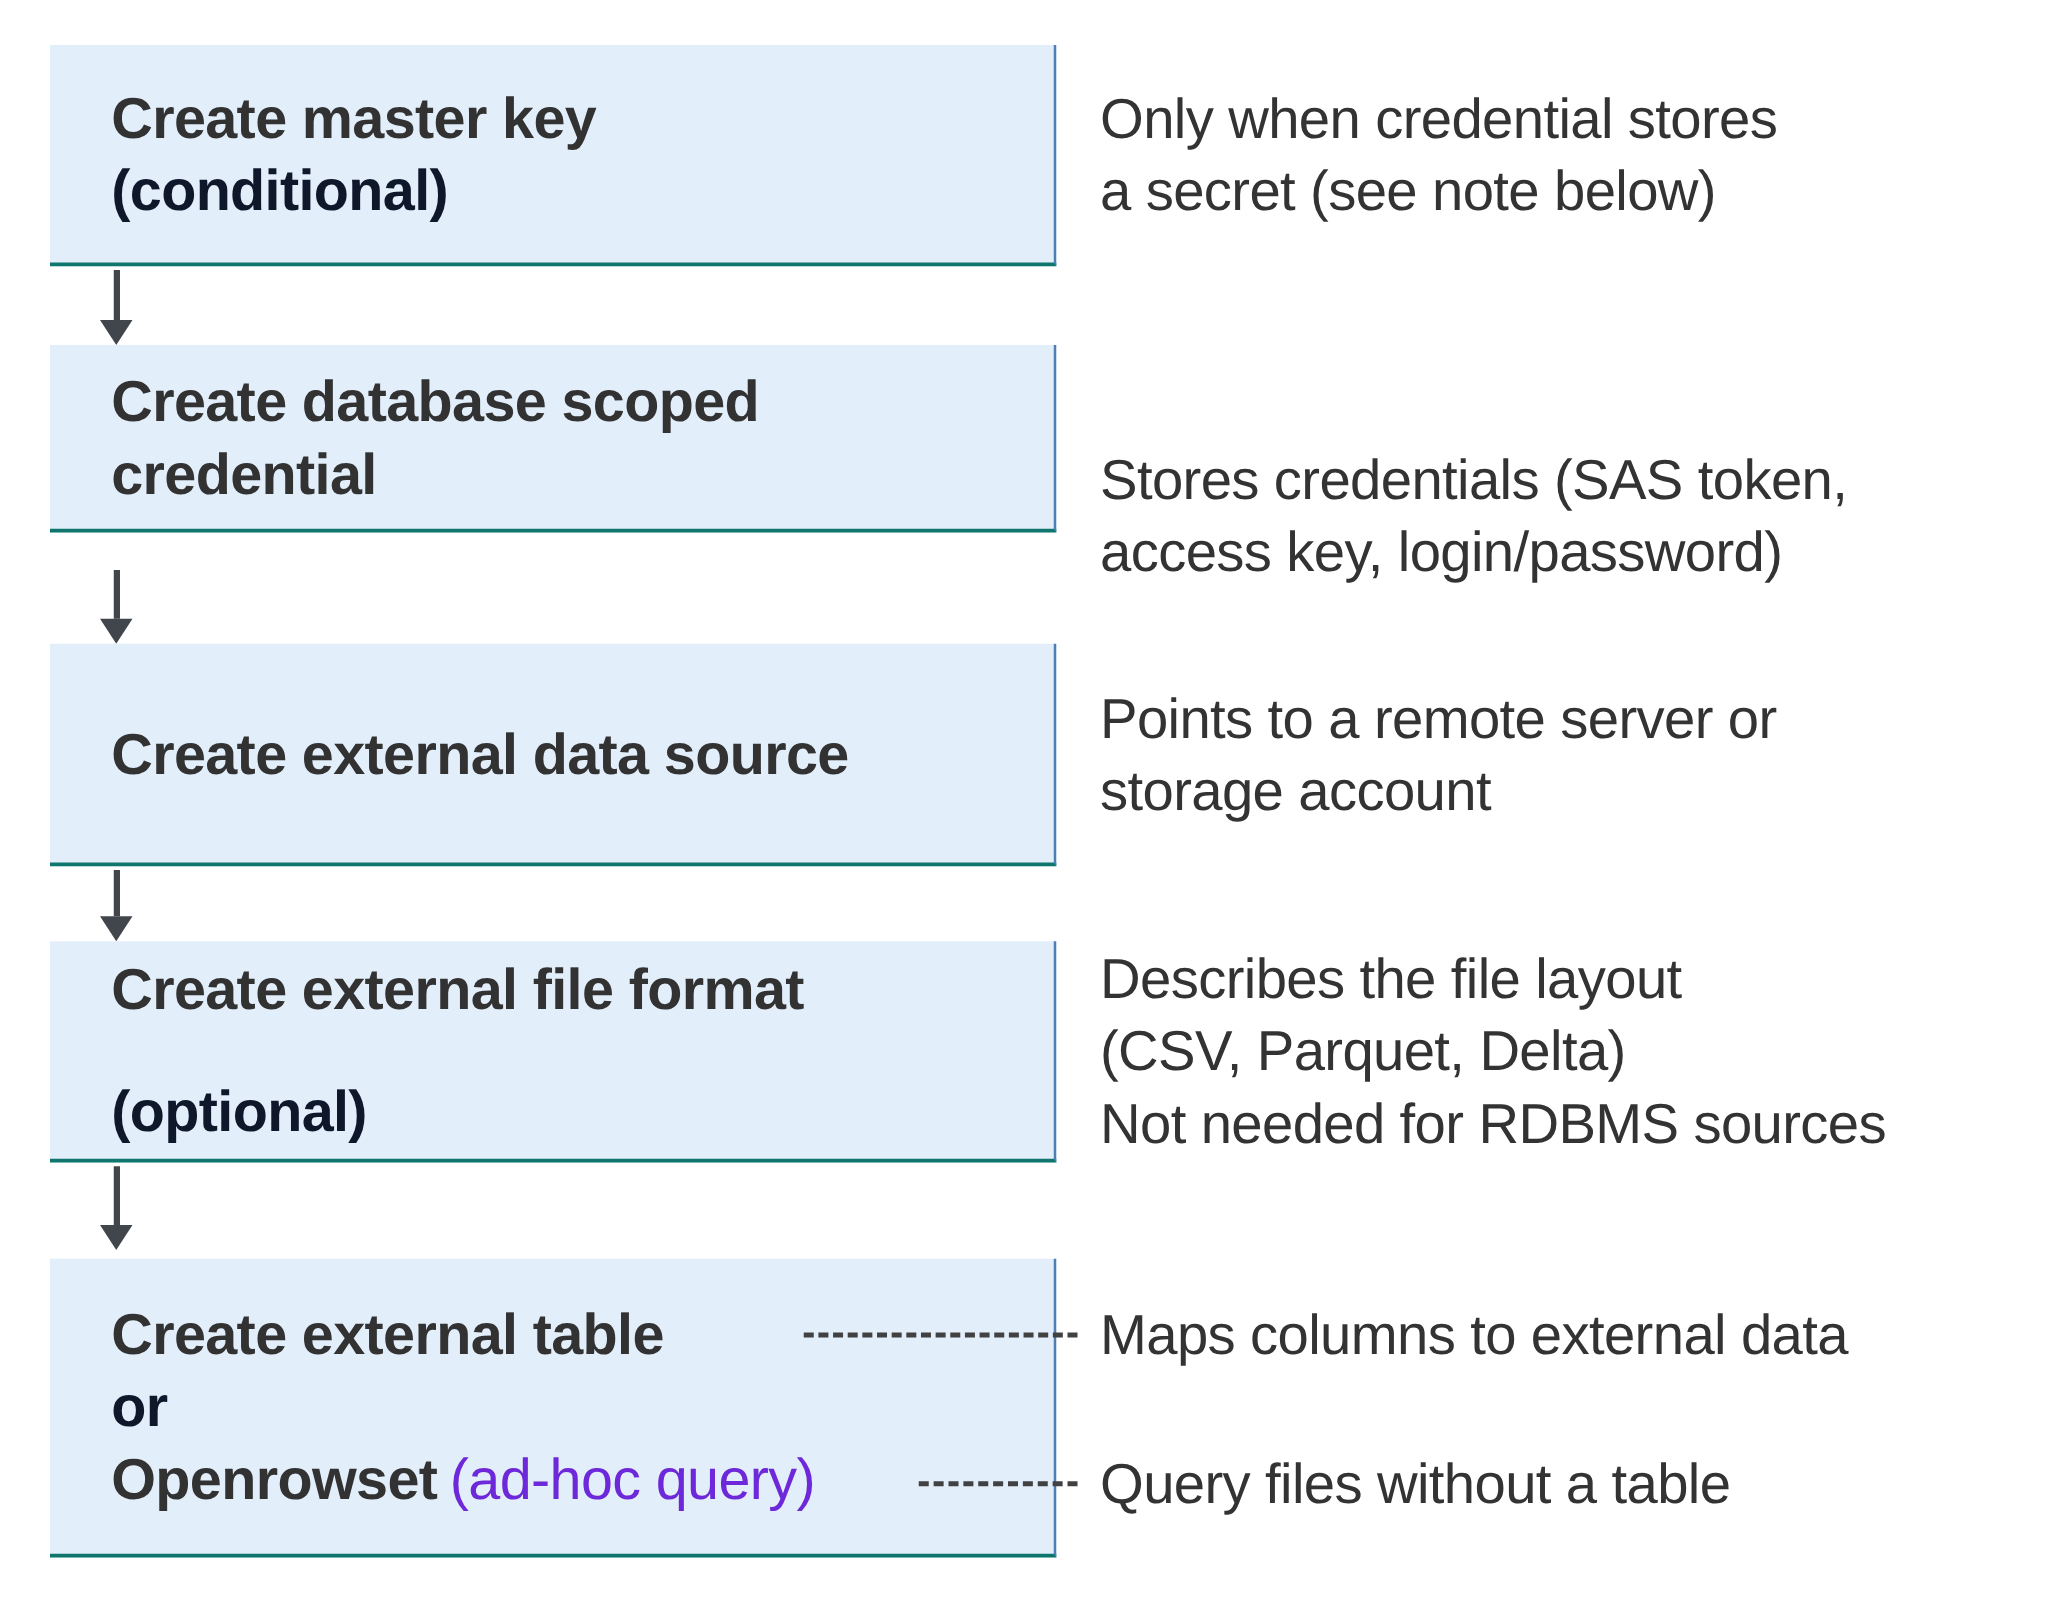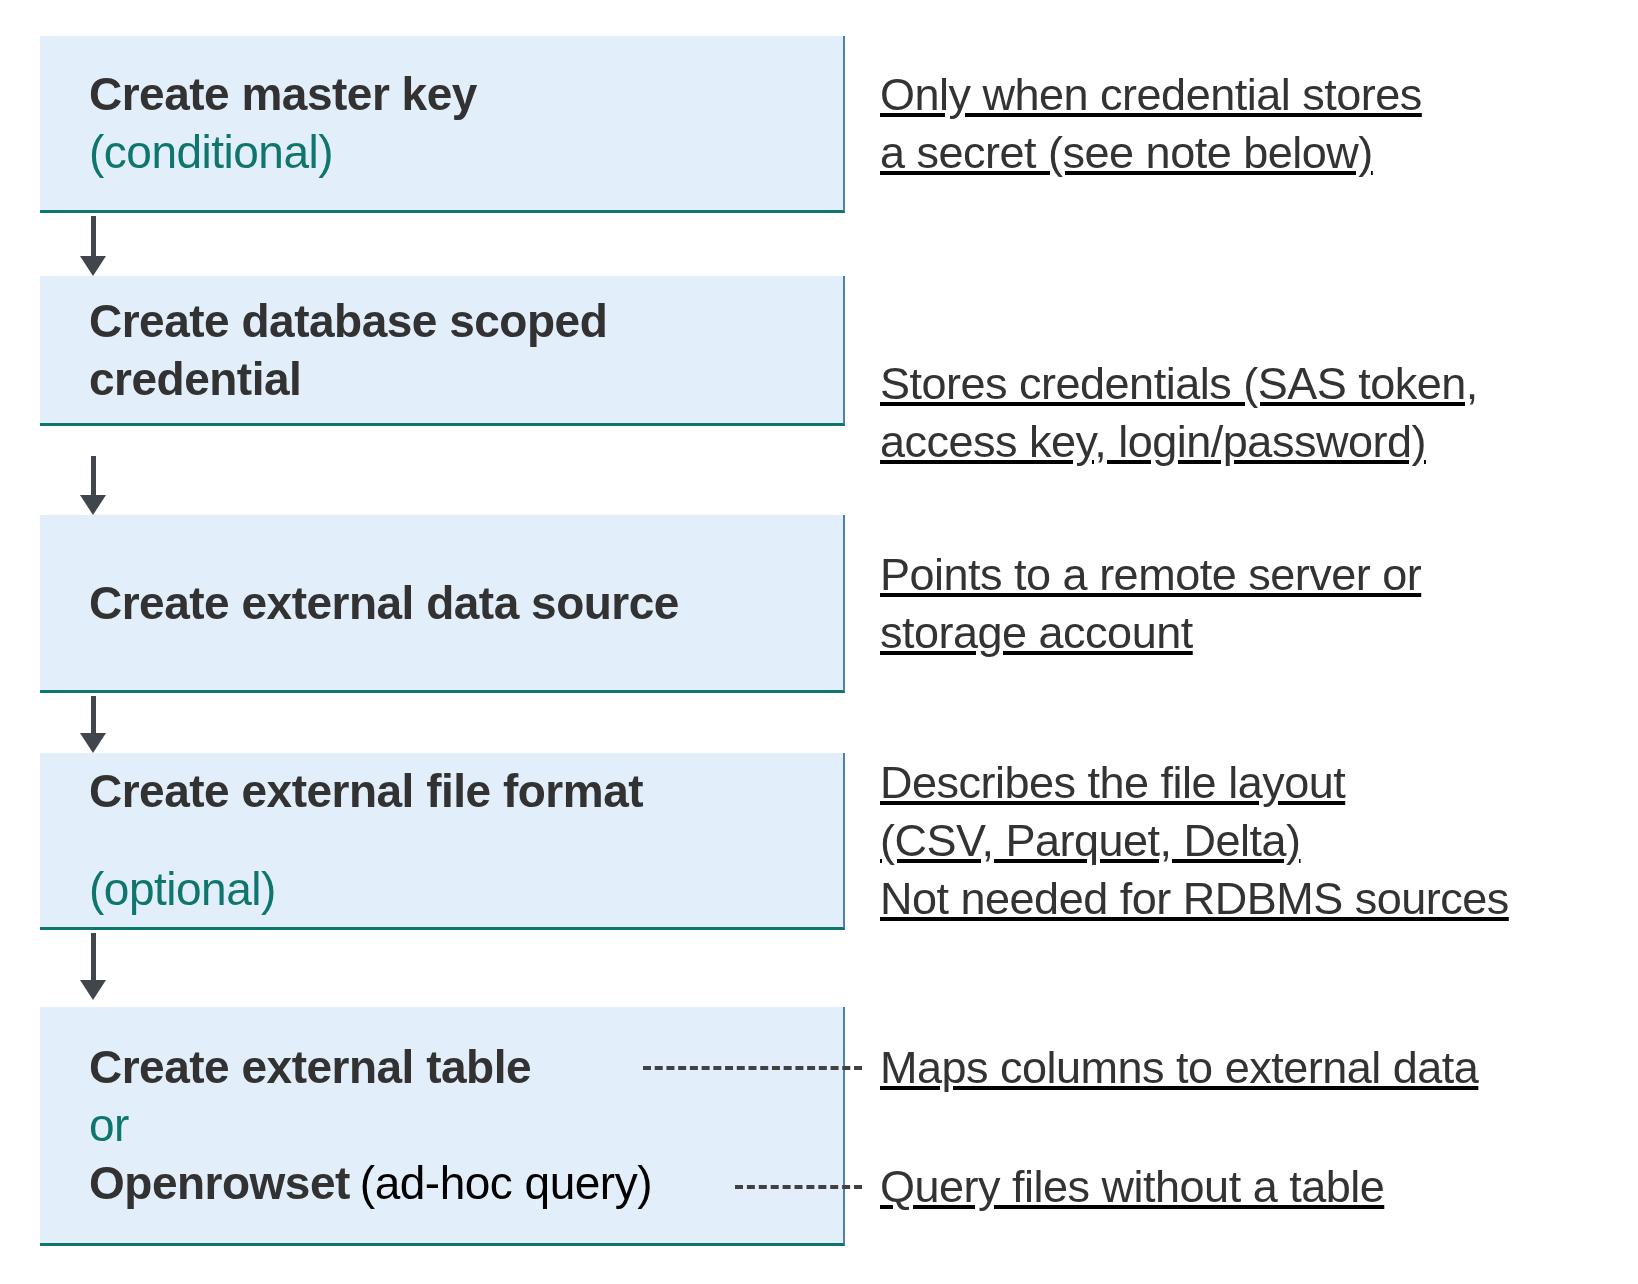--- a/index.html
+++ b/index.html
@@ -30,22 +30,22 @@
   .box4{top:753px;height:177px;gap:40px;}
   .box5{top:1007px;height:239px;}
   .line{
     font-size:46px;
     line-height:58px;
     color:#323232;
     letter-spacing:-0.5px;
     white-space:nowrap;
   }
   .bold{font-weight:bold;}
-  .reg{font-weight:normal;color:#0f766e;}
-  .inline-rest{font-weight:normal;color:#000000;margin-left:10px;}
+  .reg{font-weight:bold;color:#0f172a;}
+  .inline-rest{font-weight:normal;color:#6d28d9;margin-left:10px;}
   
   .arrow{
     position:absolute;
     left:79px;
     width:28px;
     display:flex;
     flex-direction:column;
     align-items:center;
   }
   .arrow .stem{
@@ -60,21 +60,20 @@
     border-top:20px solid #41464d;
   }
   .arrow1{top:216px;height:60px;}
   .arrow2{top:456px;height:59px;}
   .arrow3{top:696px;height:57px;}
   .arrow4{top:933px;height:67px;}
   
   .note{
     position:absolute;
     left:880px;
-    text-decoration:underline;
   }
   .note .nline{
     font-size:45px;
     line-height:58px;
     color:#333333;
     letter-spacing:-0.5px;
     white-space:nowrap;
     font-weight:normal;
   }
   .note1{top:66px;}

